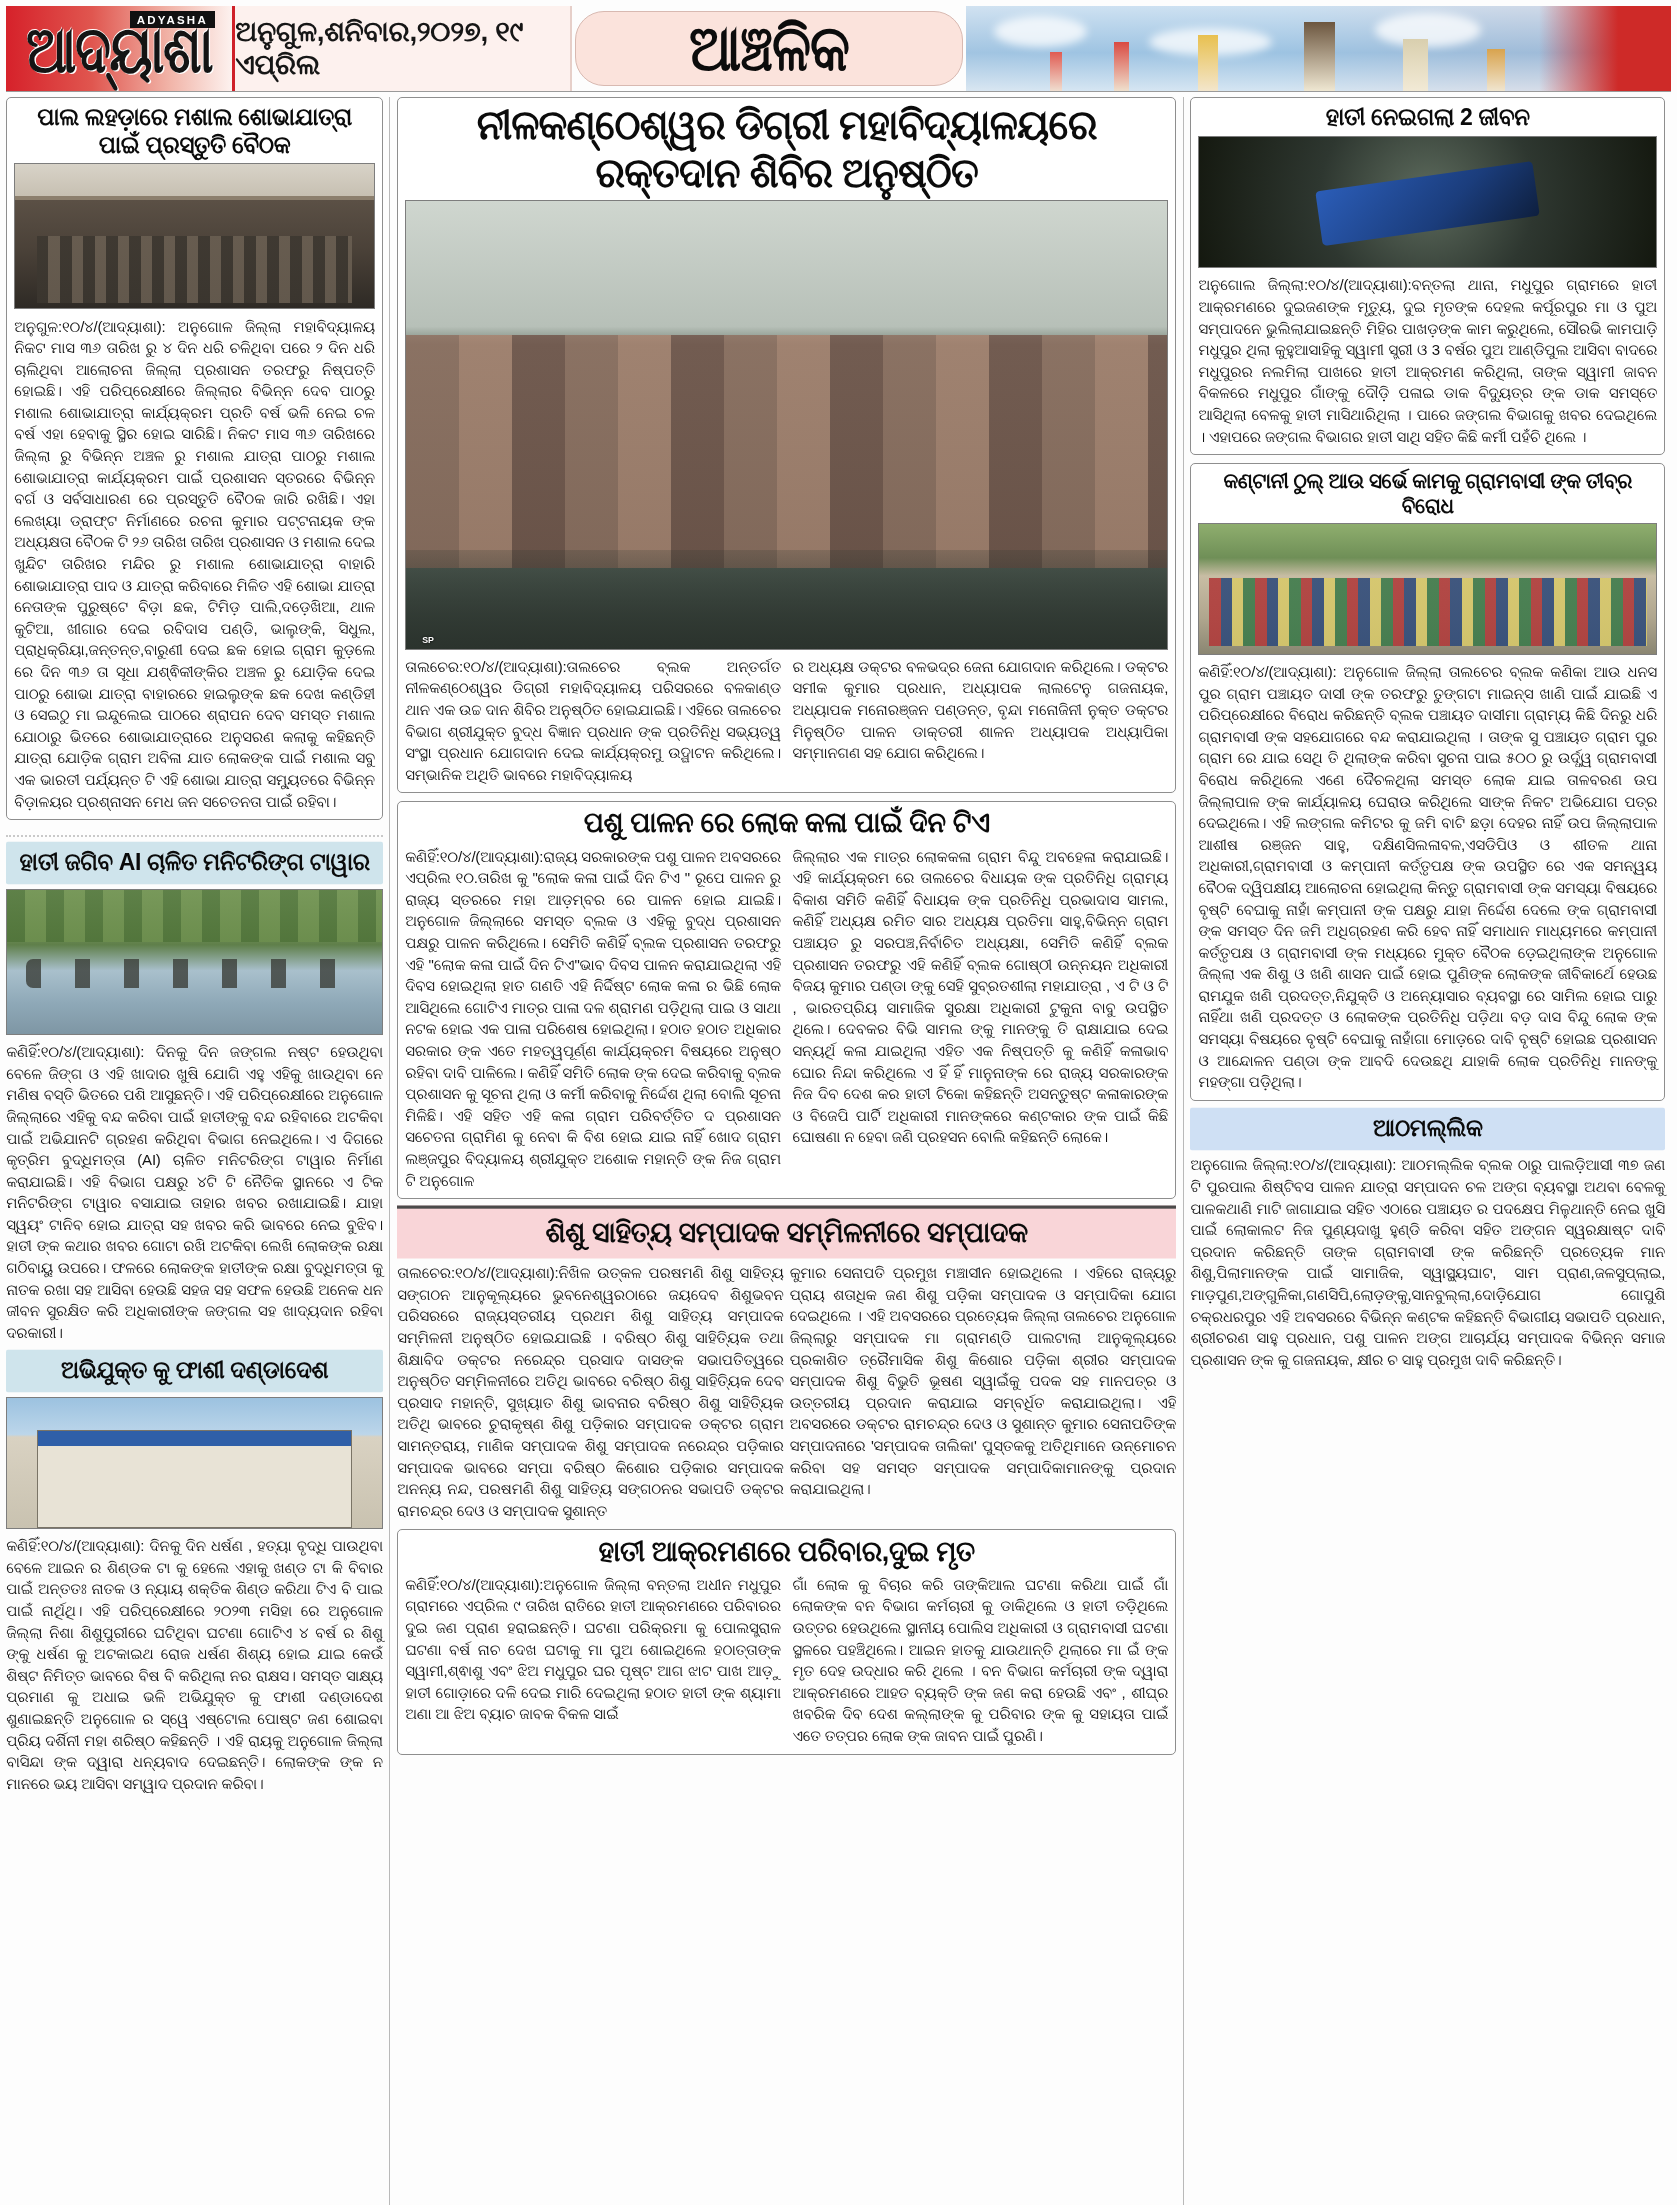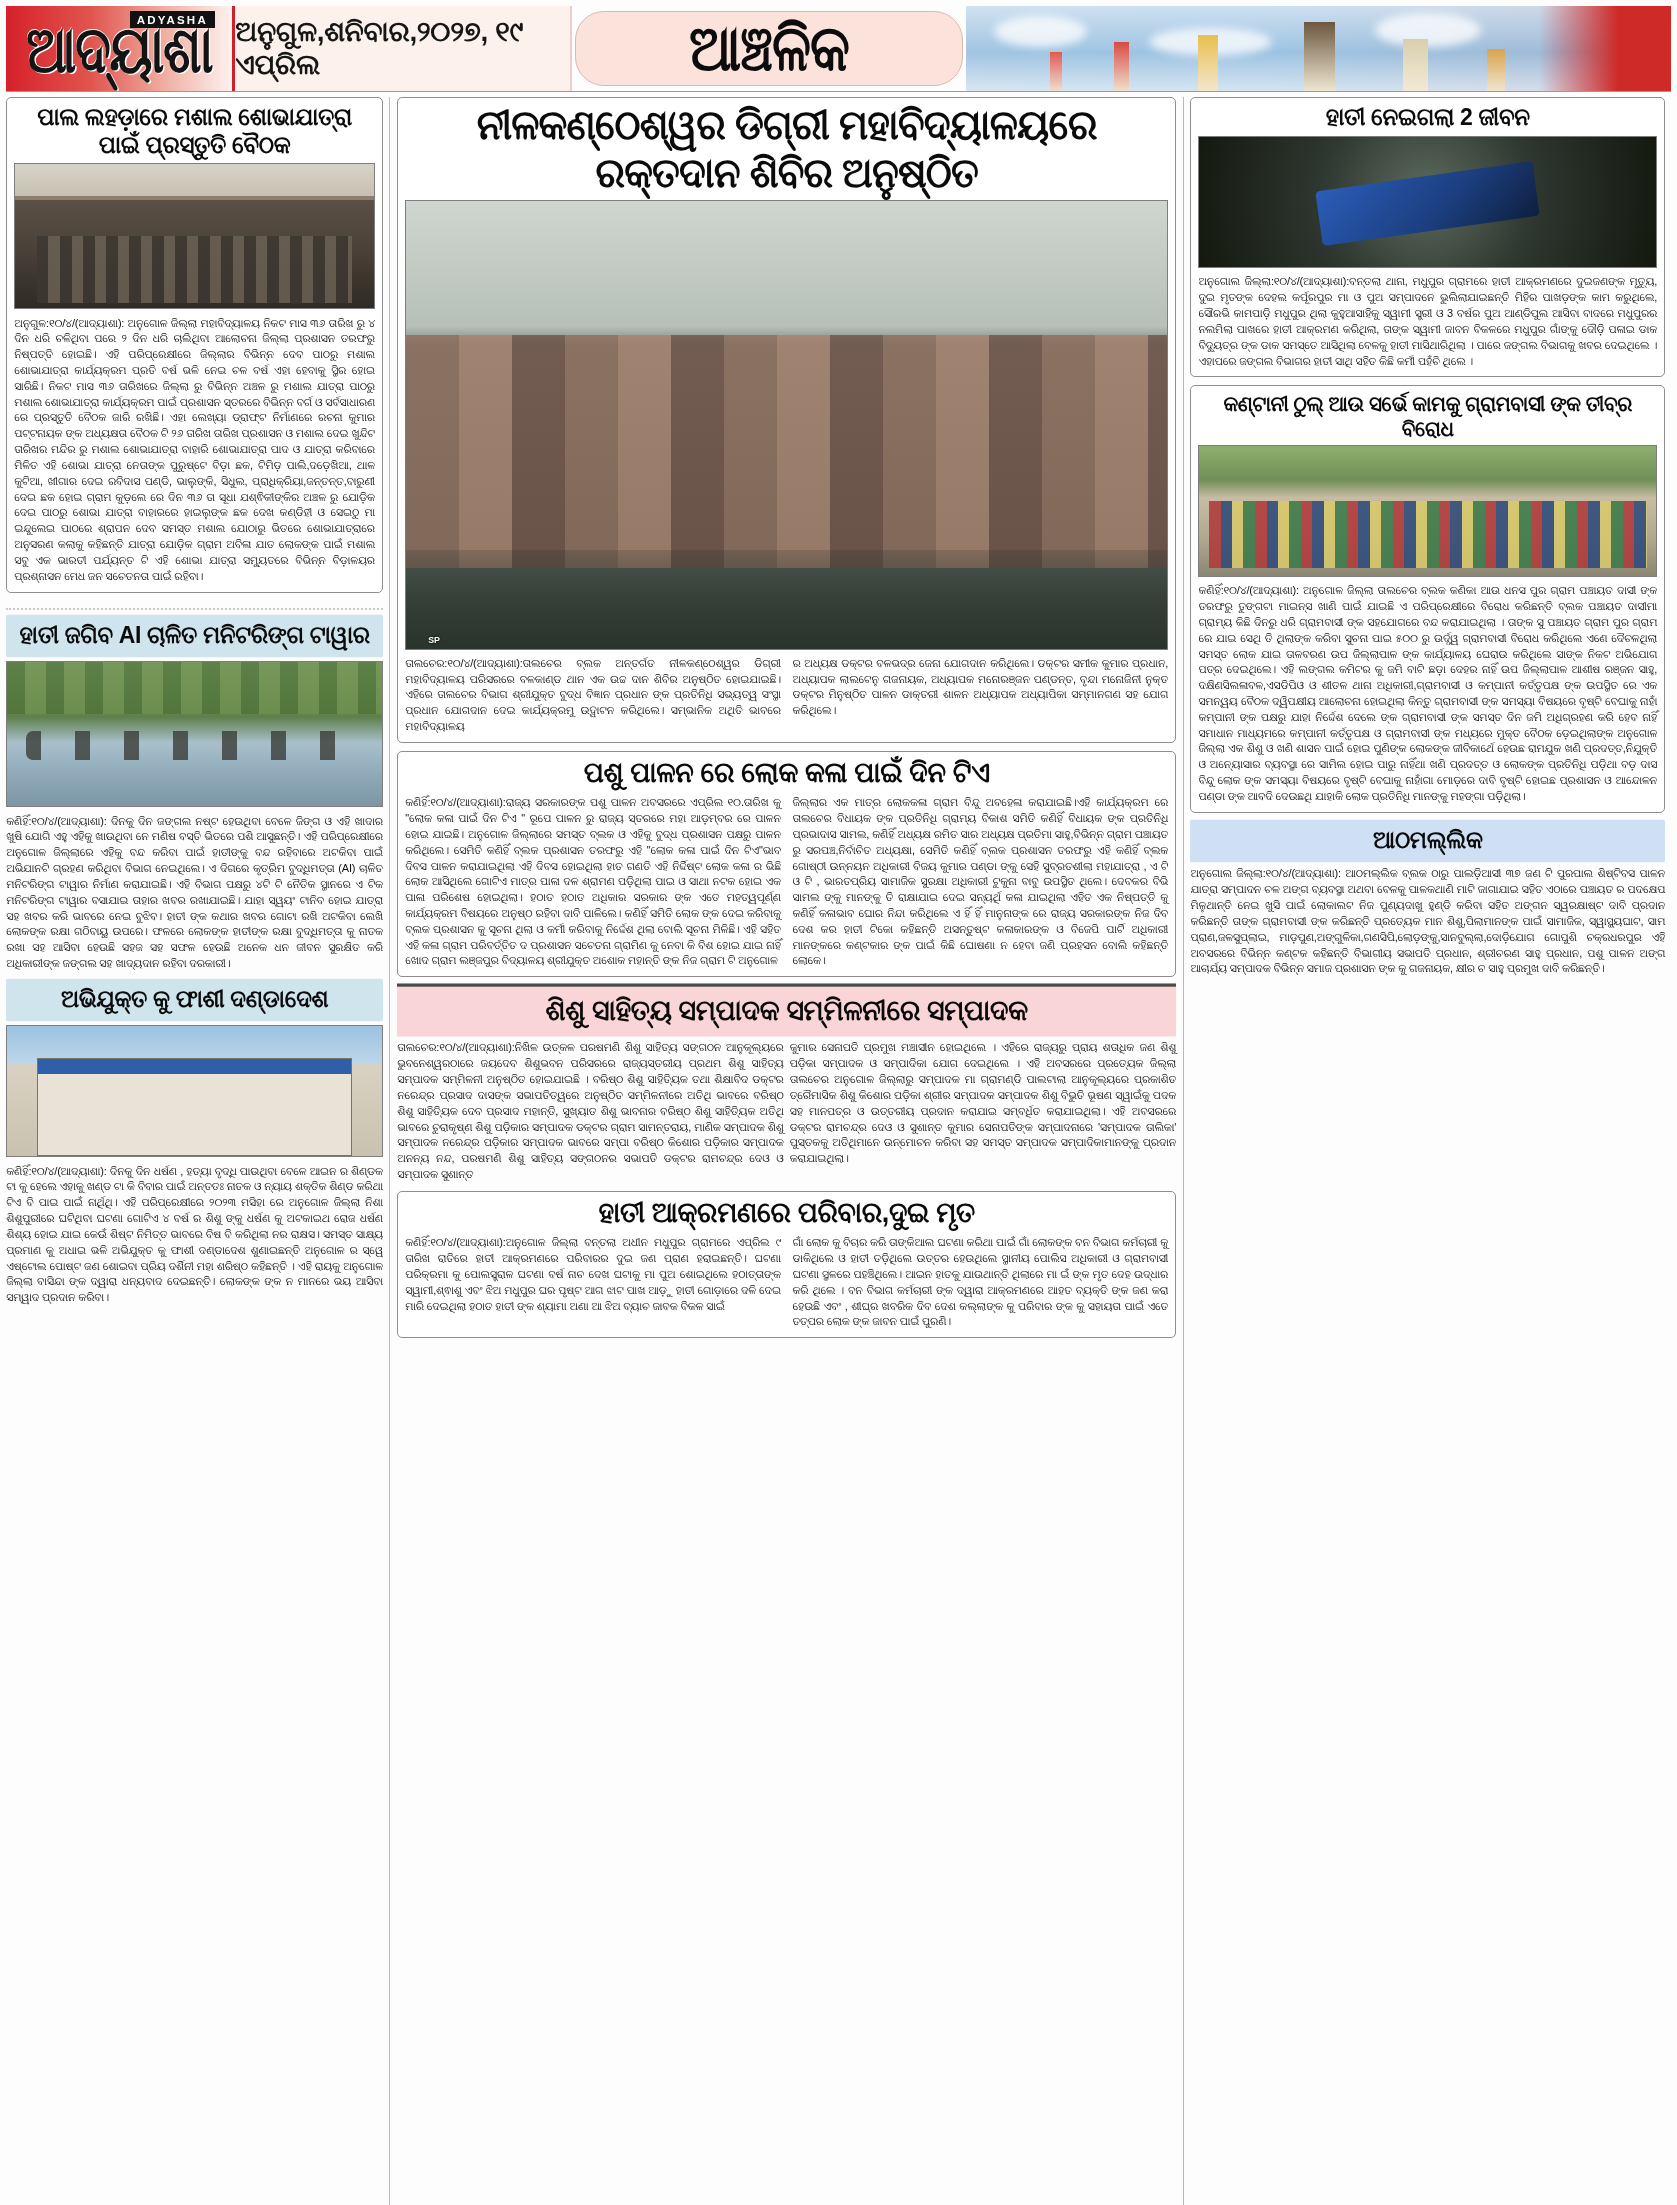--- a/index.html
+++ b/index.html
@@ -182,21 +182,21 @@
 
   .photo {
     width: 100%;
     position: relative;
     overflow: hidden;
     border: 0.9px solid #7d7d7d;
     margin-bottom: 6.2px;
     background: #8fa0ae;
   }
   .photo .ph-tag {
-    position: absolute; left: 22px; bottom: 3.5px;
+    position: absolute; left: 16px; bottom: 3.5px;
     font-size: 8.8px; color: #fff; font-weight: bold;
     text-shadow: 0 0 2.6px #000;
   }
 
   
   .scene-hall {
     height: 100%;
     background:
       linear-gradient(180deg,#d8d3c8 0%, #c7c0b2 22%, #5c5146 23%, #4a4138 60%, #2e2a25 100%);
     position: relative;
@@ -265,21 +265,21 @@
     position:relative;
   }
   .scene-building:after{
     content:"";position:absolute;left:8%;right:8%;bottom:0;height:74%;
     background: linear-gradient(180deg,#2f5fa8 0 16%, #e8e3d6 16% 100%);
     border:1.3px solid #7a7466;
   }
 
   
   .body-text {
-    font-size: 11px;
+    font-size: 15px;
     line-height: 1.44;
     color: #111;
     text-align: justify;
     letter-spacing: -0.2px;
   }
 </style>
 </head>
 <body>
 
 <div class="page">

